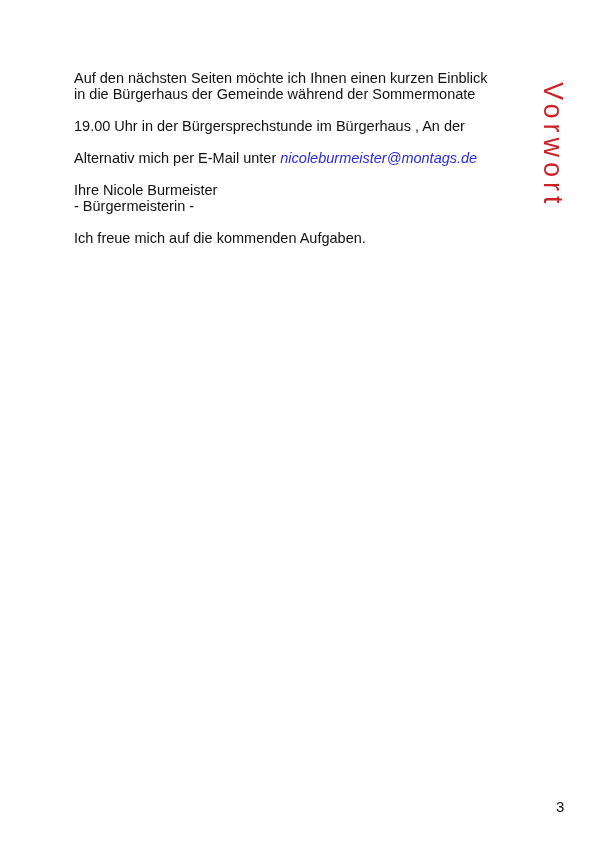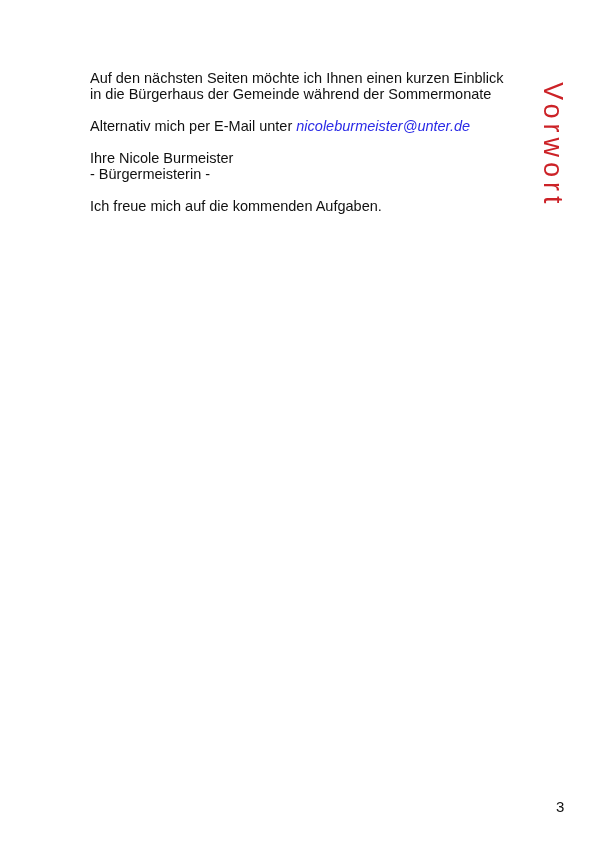--- a/index.html
+++ b/index.html
@@ -22,21 +22,20 @@
     top: 70px;
     width: 466px;
     font-size: 14.5px;
     line-height: 16px;
   }
   .paragraph {
     margin: 0 0 16px 0;
   }
   .line {
     white-space: nowrap;
-    margin-left: 16px;
   }
   .email-link {
     font-style: italic;
     color: #2a2ae6;
     text-decoration: none;
     cursor: pointer;
   }
   .vorwort-label {
     position: absolute;
     left: 537px;
@@ -61,24 +60,25 @@
 <div class="page">
 
   <div class="text-block">
 
     <div class="paragraph">
       <div class="line">Auf den nächsten Seiten möchte ich Ihnen einen kurzen Einblick</div>
       <div class="line">in die Bürgerhaus der Gemeinde während der Sommermonate</div>
     </div>
 
     <div class="paragraph">
+      <div class="line">19.00 Uhr in der Bürgersprechstunde im Bürgerhaus , An der</div>
     </div>
 
     <div class="paragraph">
-      <div class="line"><span>Alternativ mich per E-Mail unter </span><span class="email-link">nicoleburmeister@unter.de</span></div>
+      <div class="line"><span>Alternativ mich per E-Mail unter </span><span class="email-link">nicoleburmeister@montags.de</span></div>
     </div>
 
     <div class="paragraph">
       <div class="line">Ihre Nicole Burmeister</div>
       <div class="line">- Bürgermeisterin -</div>
     </div>
 
     <div class="paragraph">
       <div class="line">Ich freue mich auf die kommenden Aufgaben.</div>
     </div>

